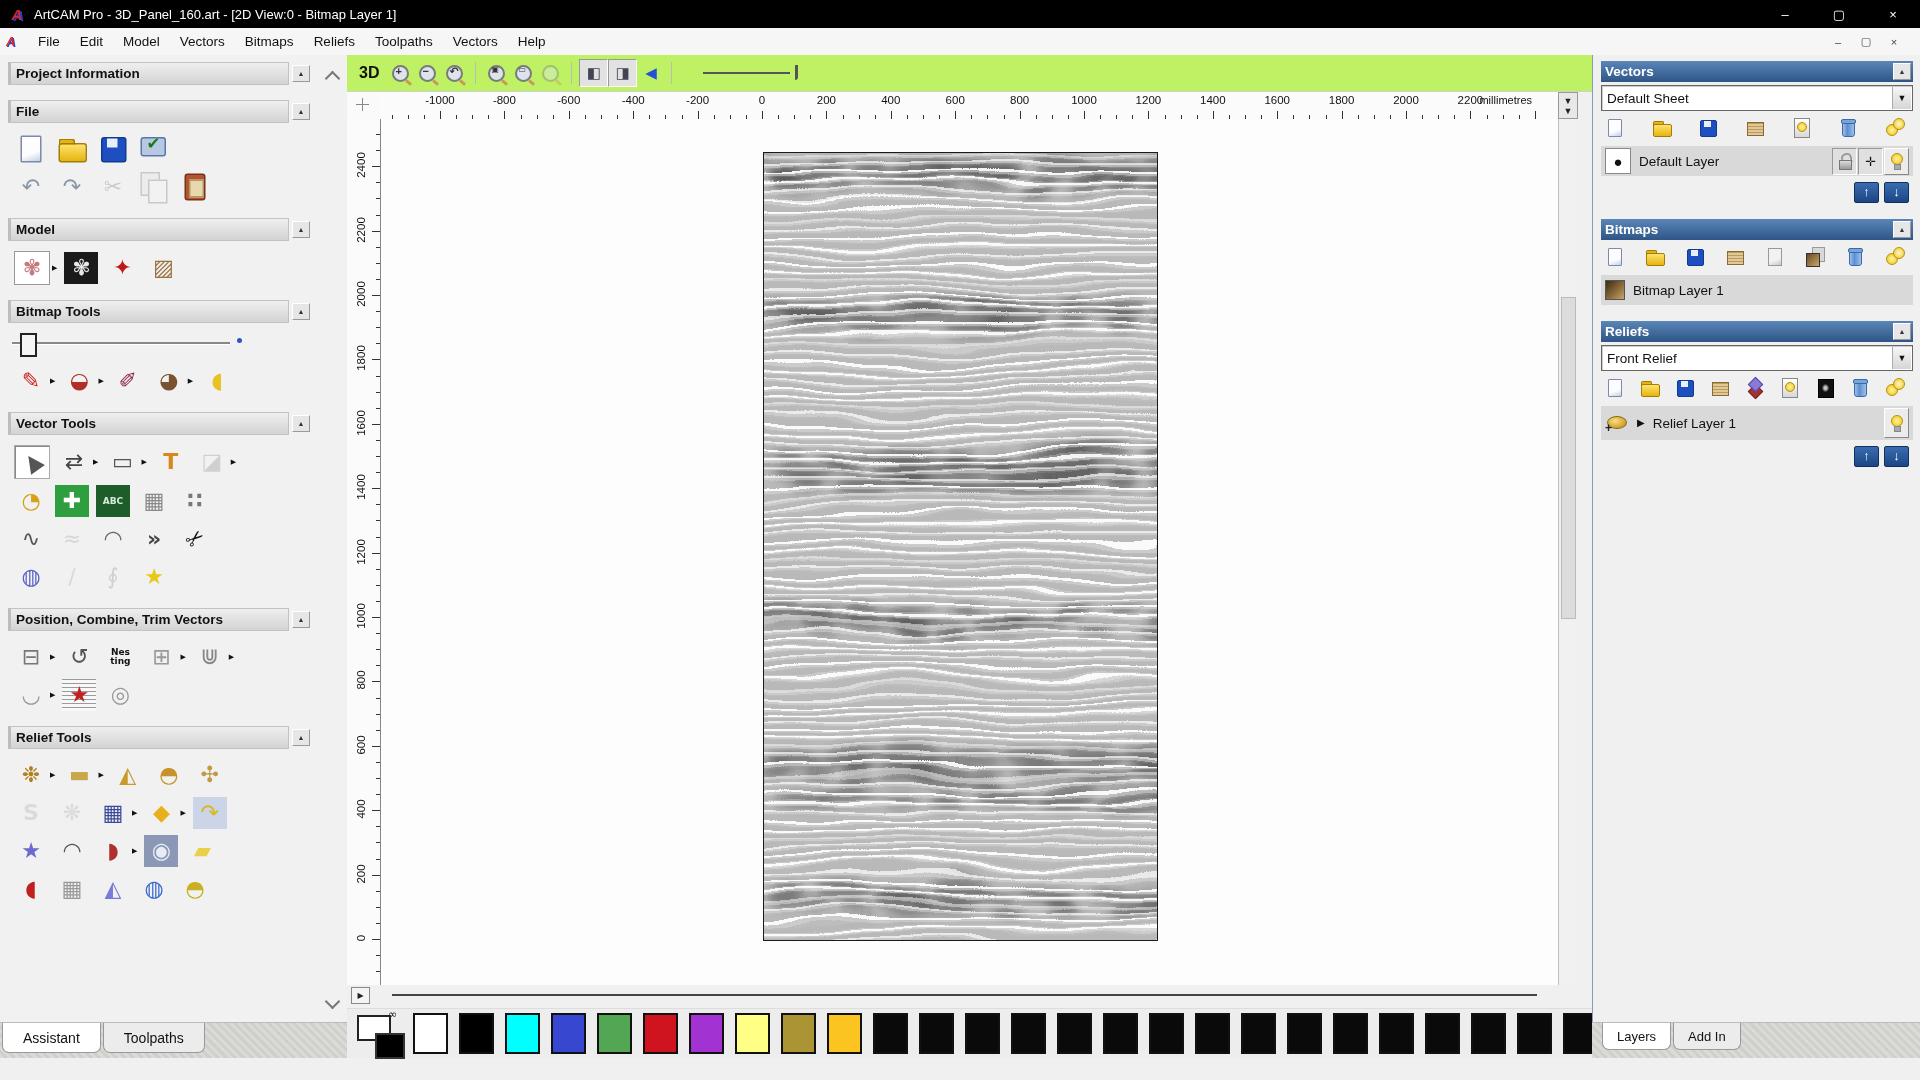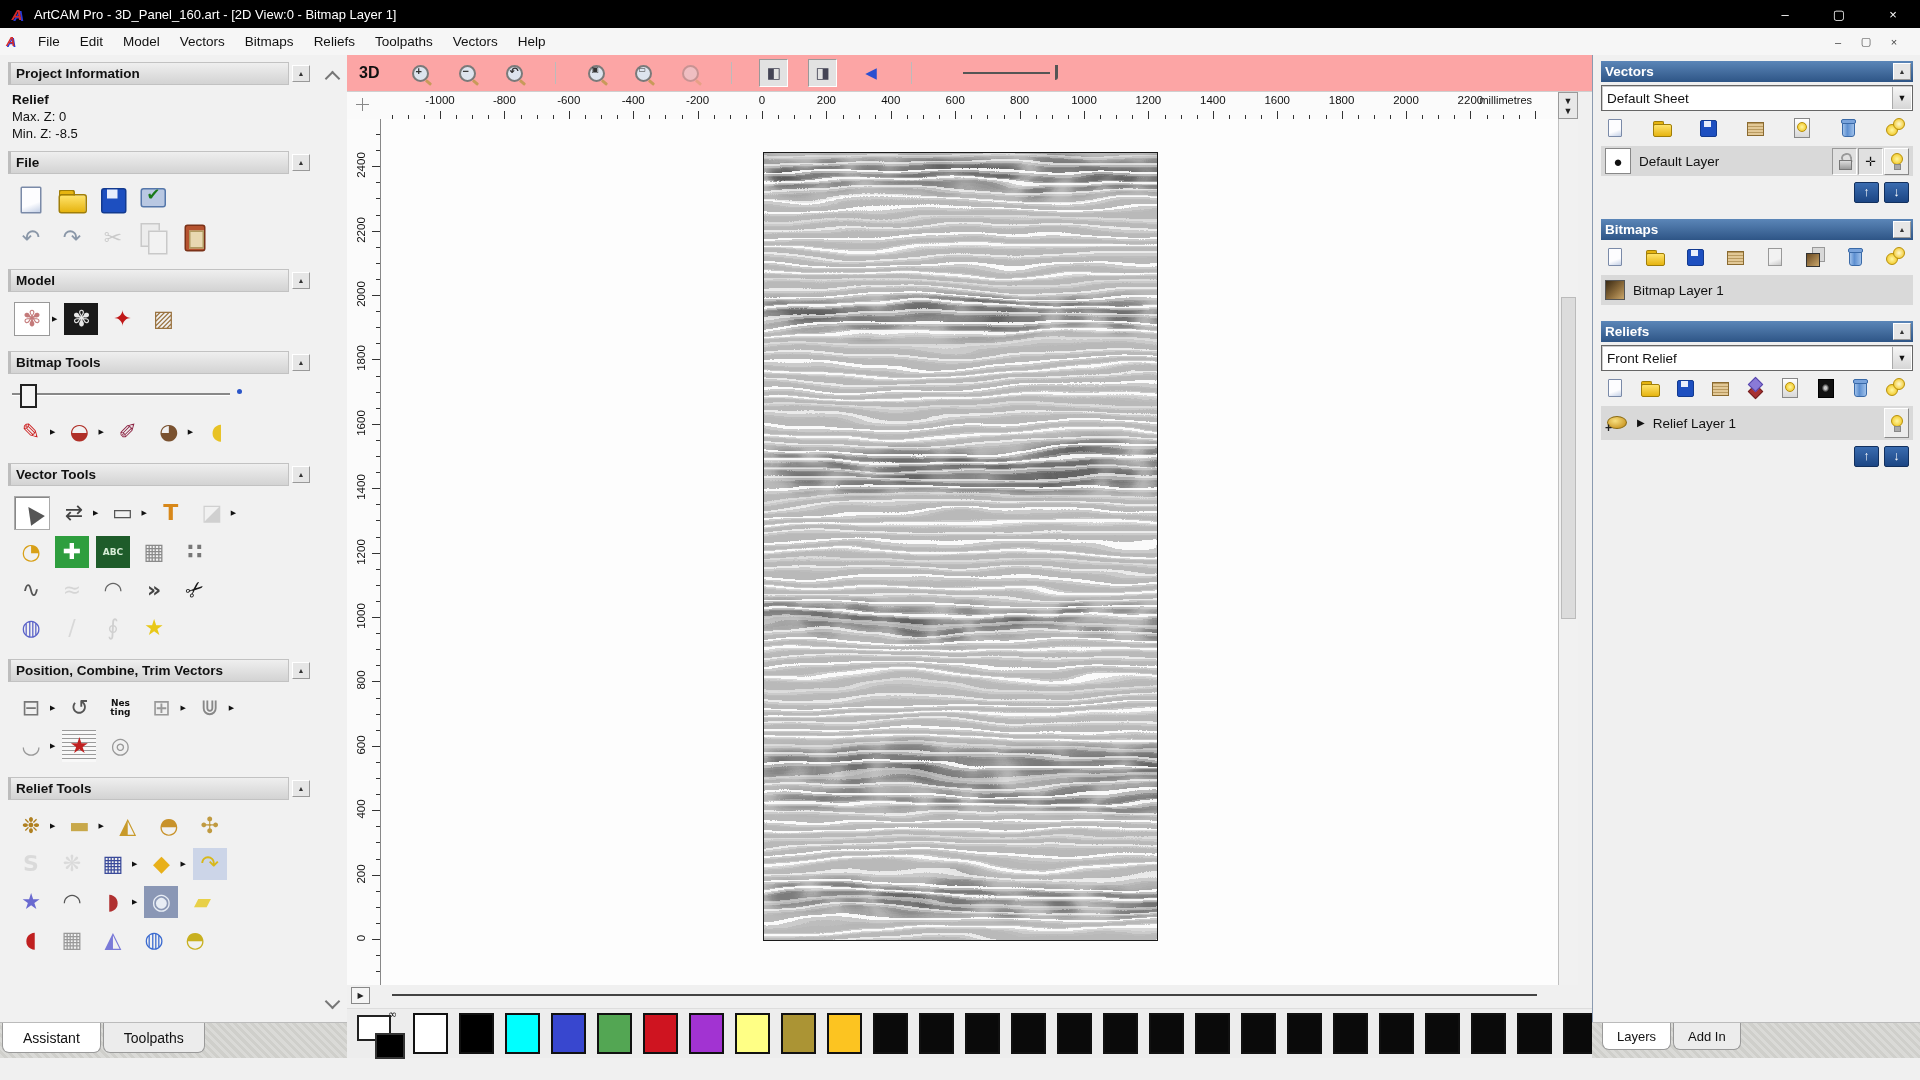--- a/index.html
+++ b/index.html
@@ -93,22 +93,22 @@
   .mi-goldblob:after{content:'+';position:absolute;left:0px;top:10px;font-size:12px;color:#222;font-weight:bold;}
   
   .tabbar{position:absolute;height:35px;background:repeating-linear-gradient(45deg,#dadad7 0 3px,#cfcfcb 3px 6px);
           border-top:1px solid #bbb;display:flex;align-items:flex-start;padding-left:2px;}
   .tab{height:29px;padding:0 20px;display:flex;align-items:center;background:#ececec;border:1px solid #999;
        border-top:none;border-radius:0 0 7px 7px;font-size:14px;margin-right:2px;}
   .tab.active{background:#fff;}
   .tabbar.small .tab{height:26px;font-size:13px;padding:0 14px;}
   
   #center{position:absolute;left:347px;top:55px;width:1245px;height:1002px;background:#f0f0f0;}
-  #tb2d{position:absolute;left:0;top:0;width:1245px;height:37px;background:#fca5a5;border-bottom:1px solid #cfcfcf;
-        display:flex;align-items:center;padding-left:12px;box-sizing:border-box;gap:20px;}
+  #tb2d{position:absolute;left:0;top:0;width:1245px;height:37px;background:#bef264;border-bottom:1px solid #cfcfcf;
+        display:flex;align-items:center;padding-left:12px;box-sizing:border-box;}
   .tb-sep{width:1px;height:22px;background:#bbb;margin:0 7px;}
   .tb-ic{width:27px;height:26px;display:flex;align-items:center;justify-content:center;position:relative;flex:none;}
   .tb-ic.pressed{border:1px solid #999;border-bottom-color:#fff;border-right-color:#fff;background:#e2e2e2;}
   .tb-ic.dis{opacity:.4;}
   #btn3d{font-weight:bold;font-size:16px;margin-right:8px;}
   .mag{position:relative;width:13px;height:13px;border:2px solid #7a7a7a;border-radius:50%;background:#dde4ee;}
   .mag:after{content:'';position:absolute;right:-5px;bottom:-4px;width:7px;height:3px;background:#c89a5a;transform:rotate(40deg);border-radius:1px;}
   .mag .sg{position:absolute;left:1px;top:-1px;font-size:11px;font-weight:bold;color:#333;line-height:1;}
   .tslider{position:relative;width:95px;height:20px;margin-left:24px;}
   .tslider .line{position:absolute;left:0;right:8px;top:9px;height:2px;background:#555;}
@@ -209,25 +209,20 @@
       </div>
   </div>
 
   <div id="leftpanel">
     <div class="lsection">
       <div class="sechdr">
         <span>Project Information</span>
         <span class="sec-arrow">▲</span>
       </div>
       <div class="pi-cols">
-        <div class="pi-col">
-          <div class="b">Relief</div>
-          <div>Max. Z: 0</div>
-          <div>Min. Z: -8.5</div>
-        </div>
       </div>
     </div>
 
     <div class="lsection">
       <div class="sechdr">
         <span>File</span>
         <span class="sec-arrow">▲</span>
       </div>
       <div class="tools">
           <div class="tool-row">

